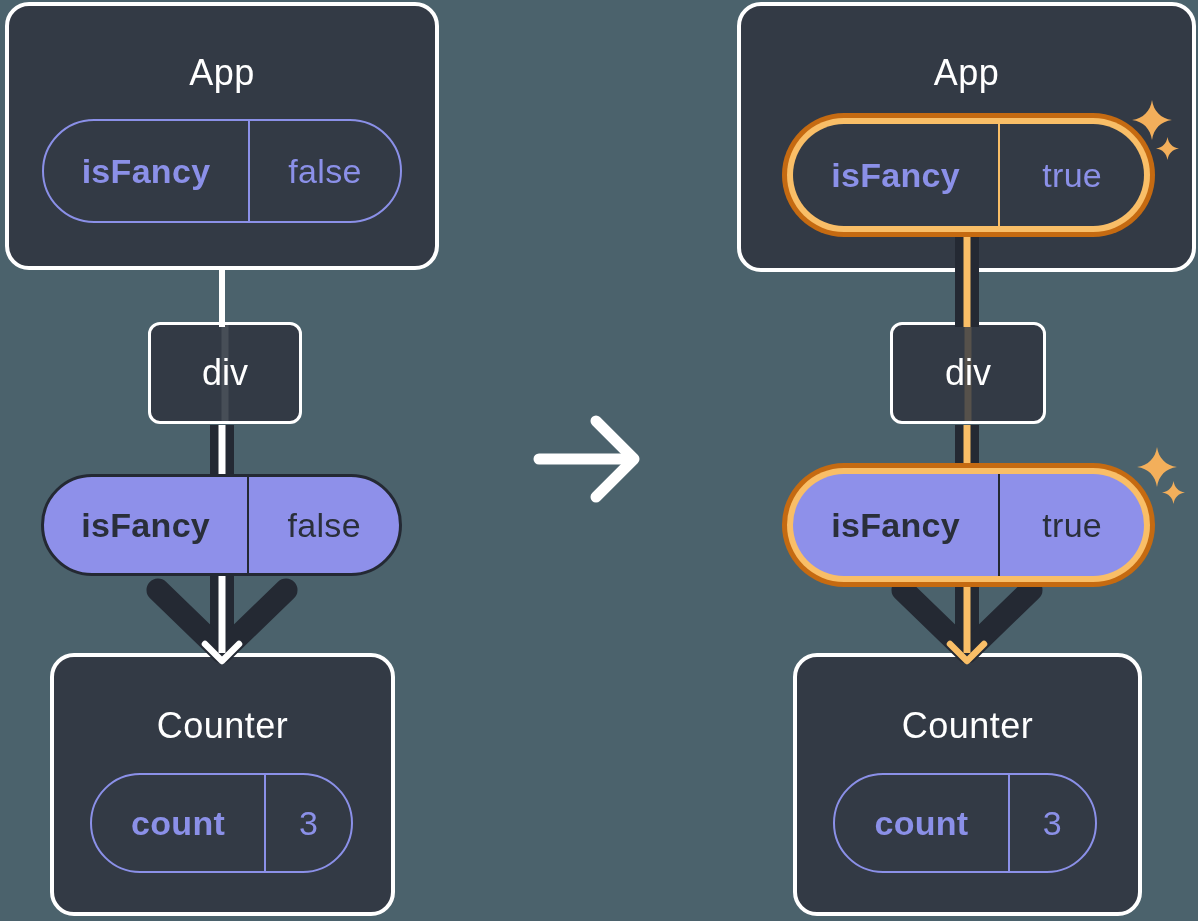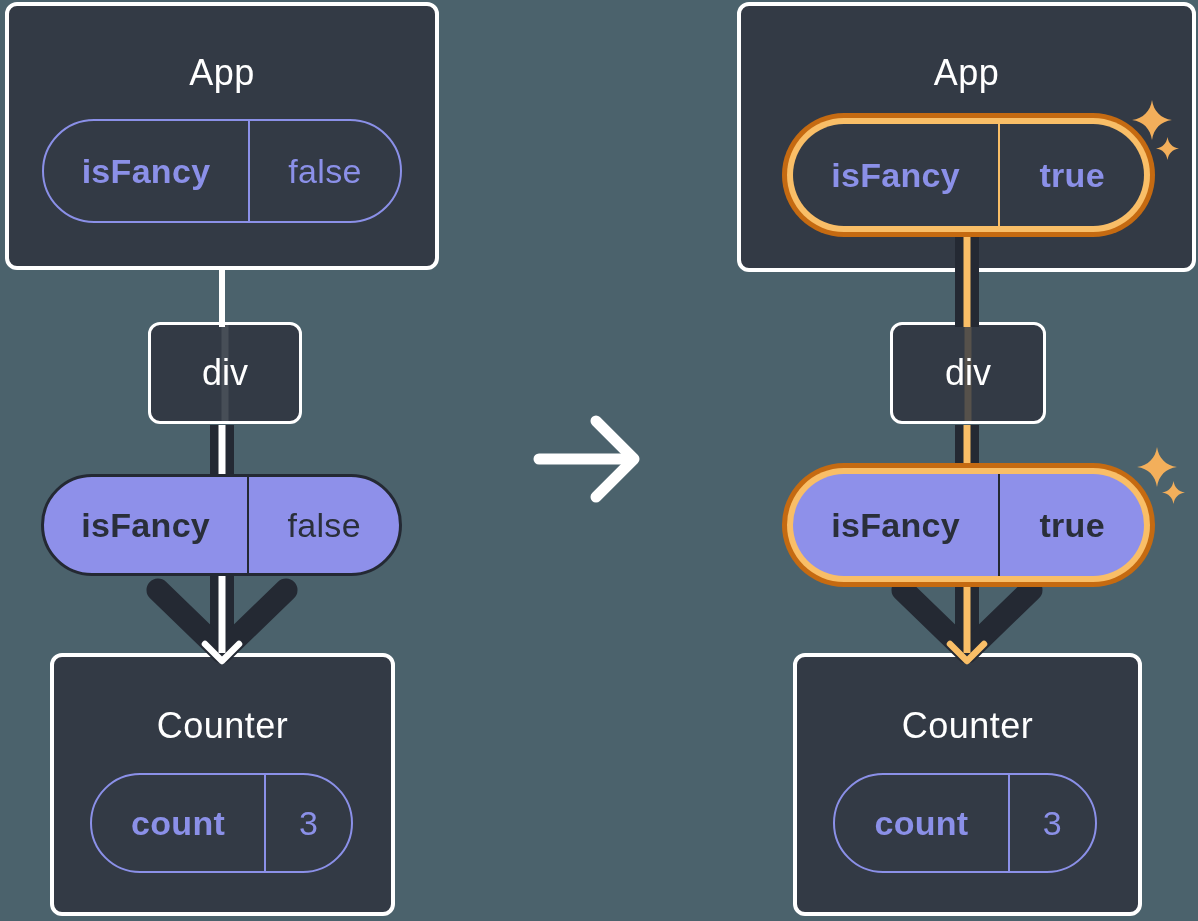--- a/index.html
+++ b/index.html
@@ -3,21 +3,21 @@
 <meta charset="utf-8">
 <style>
   html,body { margin:0; padding:0; }
   .canvas {
     position:relative; width:1198px; height:921px;
     background:#4B626C; overflow:hidden;
     font-family:"Liberation Sans", sans-serif;
   }
   .card {
     position:absolute; background:#333A45;
-    border:4px solid #FFFFFF; border-radius:12px;
+    border:4px solid #FFFFFF; border-radius:24px;
     box-sizing:border-box;
   }
   .node-title {
     position:absolute; left:0; right:0; text-align:center;
     color:#FFFFFF; font-size:36px; font-weight:500; letter-spacing:.5px;
   }
   .pill {
     position:absolute; display:flex; box-sizing:border-box;
     border-radius:60px; overflow:hidden; z-index:45;
   }
@@ -28,21 +28,21 @@
   .pill-filled {
     background:#8E90EA; border:3px solid #242933; color:#2A2F3A;
   }
   .pill-filled .seg-l { border-right:2.5px solid #242933; }
   .seg {
     display:flex; align-items:center; justify-content:center;
     font-size:34px; letter-spacing:.3px;
   }
   .seg-l { flex:0 0 57.3%;font-weight:bold; }
   .seg-r { flex:1; }
-  .seg .bold { font-weight:700;text-align:right; }
+  .seg .bold { font-weight:400;text-align:right; }
   
   .hl-outer {
     position:absolute; background:#C56A11; border-radius:64px;
     padding:5px; box-sizing:border-box; z-index:45;
   }
   .hl-mid {
     background:#F9BE67; border-radius:59px; padding:6px;
     height:100%; box-sizing:border-box;
   }
   .hl-inner {

